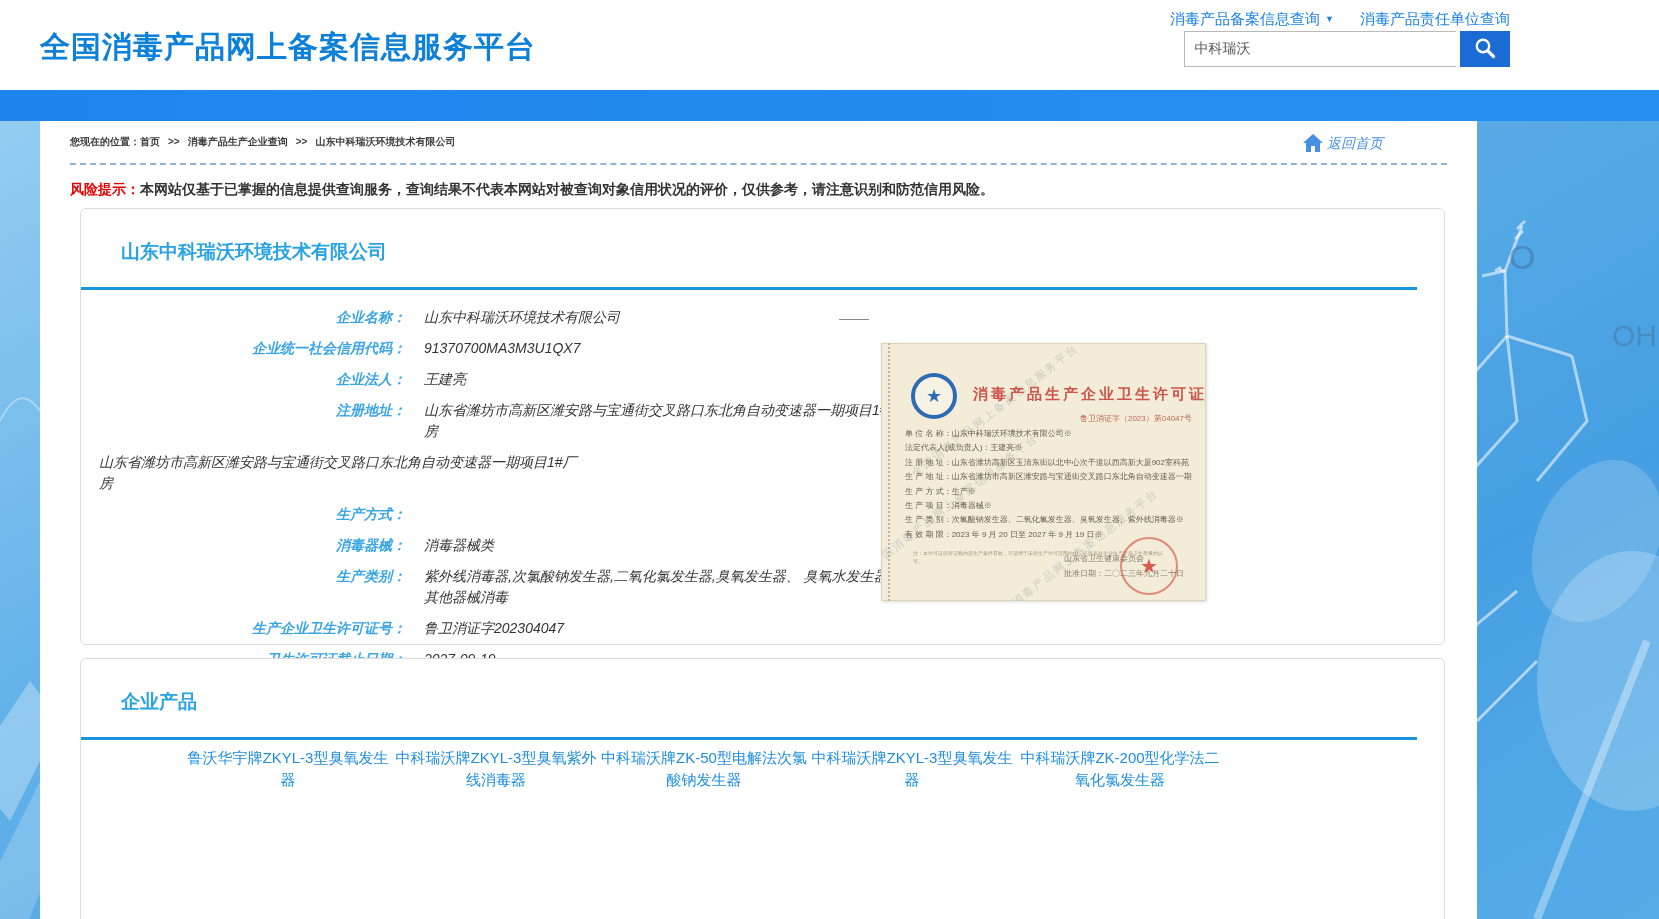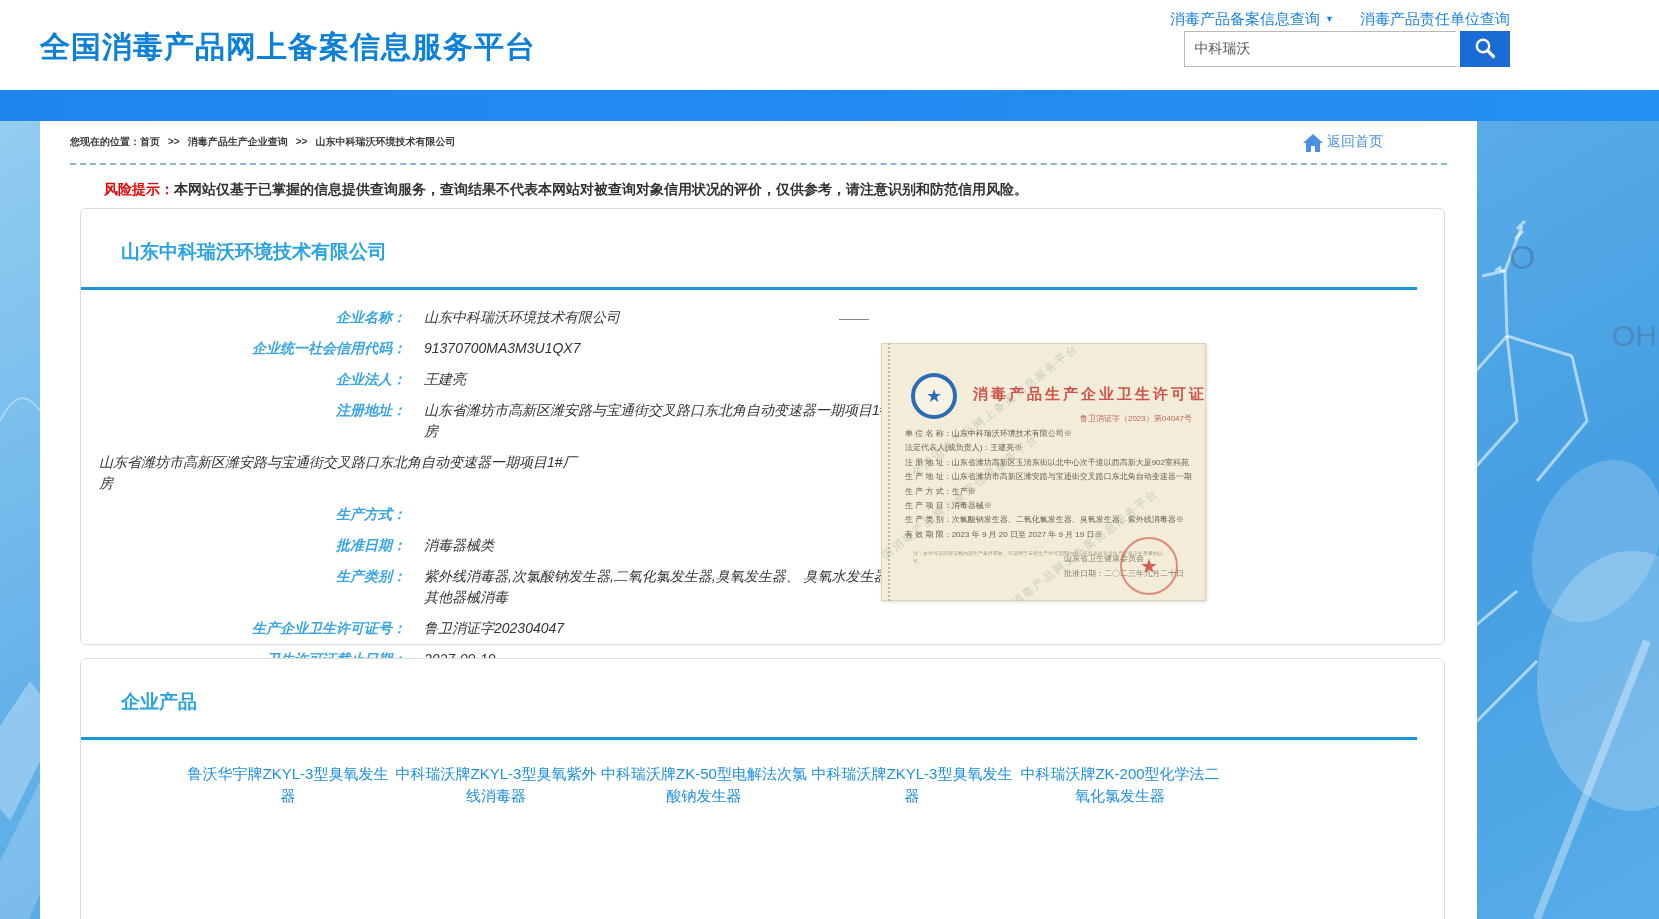--- a/index.html
+++ b/index.html
@@ -31,23 +31,23 @@
     background:linear-gradient(90deg,#1e85ee,#2590f3); z-index:5; }
   
   .decor-right { position:absolute; top:121px; right:0; width:182px; height:798px; z-index:1; pointer-events:none; }
   .decor-left { position:absolute; top:121px; left:0; width:40px; height:798px; z-index:1; pointer-events:none; overflow:hidden; }
   
   .wrapper { position:absolute; top:121px; left:40px; width:1437px; height:798px; background:#fff; z-index:4; }
   .breadcrumb { position:absolute; top:14px; left:30px; font-size:10px; font-weight:bold; color:#3d3d3d; }
   .breadcrumb a { color:#3d3d3d; text-decoration:none; cursor:pointer; }
   .bc-sep { margin:0 8px; }
   .back-home { position:absolute; top:12px; left:1262px; font-size:14px; color:#4a90e2; cursor:pointer;
-    display:flex; align-items:flex-start; text-decoration:none; }
+    display:flex; align-items:flex-end; text-decoration:none;font-style:italic; }
   .dashed-line { position:absolute; top:42px; left:30px; width:1377px; border-top:2px dashed #7fa8cc; opacity:.85; }
-  .risk-line { position:absolute; top:60px; left:30px; font-size:14px; font-weight:bold; color:#333;margin-left:34px; }
+  .risk-line { position:absolute; top:60px; left:30px; font-size:14px; font-weight:bold; color:#333; }
   .risk-label { color:#e60000; }
   
   .card { position:absolute; left:40px; width:1365px; background:#fff; border:1px solid #dcdcdc; border-radius:6px; }
   .card-company { top:87px; height:437px; }
   .card-products { top:537px; height:300px; }
   .card-title { position:absolute; top:30px; left:40px; font-size:19px; font-weight:bold; color:#2aa3e2; }
   .card-rule { position:absolute; top:78px; left:0; width:1336px; height:3px; background:#1895dc; }
   
   .fields { position:absolute; top:98px; left:0; width:860px; }
   .frow { display:flex; margin-bottom:10px; line-height:21px; font-size:14px;font-style:italic; }
@@ -68,21 +68,21 @@
   .cert-rows div { white-space:nowrap; overflow:hidden; }
   .cert-note { position:absolute; left:32px; top:206px; width:250px; font-size:5px; color:#a29878; line-height:1.6; }
   .cert-issuer { position:absolute; right:22px; bottom:20px; font-size:8px; color:#8a8070; text-align:left; line-height:1.8; }
   .cert-seal { position:absolute; right:28px; bottom:6px; width:58px; height:58px; border-radius:50%;
     border:2px solid rgba(205,60,45,.55); display:flex; align-items:center; justify-content:center;
     color:rgba(205,60,45,.8); font-size:20px; }
   .cert-wm { position:absolute; font-size:11px; color:rgba(100,135,160,.30); transform:rotate(-38deg);
     white-space:nowrap; letter-spacing:2px; pointer-events:none; }
   .wm1 { left:-30px; top:150px; } .wm2 { left:90px; top:205px; } .wm3 { left:10px; top:60px; }
   
-  .products { position:absolute; top:104px; left:104px; width:1100px; display:flex; flex-wrap:wrap; column-gap:2px; row-gap:24px; }
+  .products { position:absolute; top:88px; left:104px; width:1100px; display:flex; flex-wrap:wrap; column-gap:2px; row-gap:24px; }
   .product-link { width:206px; text-align:center; font-size:15px; line-height:1.45; color:#1e8edd; cursor:pointer; text-decoration:none; display:block; }
 </style>
 </head>
 <body>
 
 <div class="decor-left">
   <svg width="40" height="798" viewBox="0 0 40 798">
     <path d="M-30 650 L30 560 L60 600 L10 700 Z" fill="rgba(255,255,255,0.30)"></path>
     <path d="M-20 780 L40 660 L70 700 L20 820 Z" fill="rgba(255,255,255,0.20)"></path>
     <path d="M0 300 q20 -40 40 -10" stroke="rgba(255,255,255,0.35)" fill="none" stroke-width="2"></path>
@@ -174,21 +174,21 @@
         <span class="fvalue">山东省潍坊市高新区潍安路与宝通街交叉路口东北角自动变速器一期项目1#厂房</span>
       </div>
         <div class="frow">
         <span class="fvalue">山东省潍坊市高新区潍安路与宝通街交叉路口东北角自动变速器一期项目1#厂房</span>
       </div>
         <div class="frow">
         <span class="flabel">生产方式：</span>
         <span class="fvalue"></span>
       </div>
         <div class="frow">
-        <span class="flabel">批准日期：</span>
+        <span class="flabel">消毒器械：</span>
         <span class="fvalue">消毒器械类</span>
       </div>
         <div class="frow">
         <span class="flabel">生产类别：</span>
         <span class="fvalue">紫外线消毒器,次氯酸钠发生器,二氧化氯发生器,臭氧发生器、 臭氧水发生器,其他器械消毒</span>
       </div>
         <div class="frow">
         <span class="flabel">生产企业卫生许可证号：</span>
         <span class="fvalue">鲁卫消证字202304047</span>
       </div>

